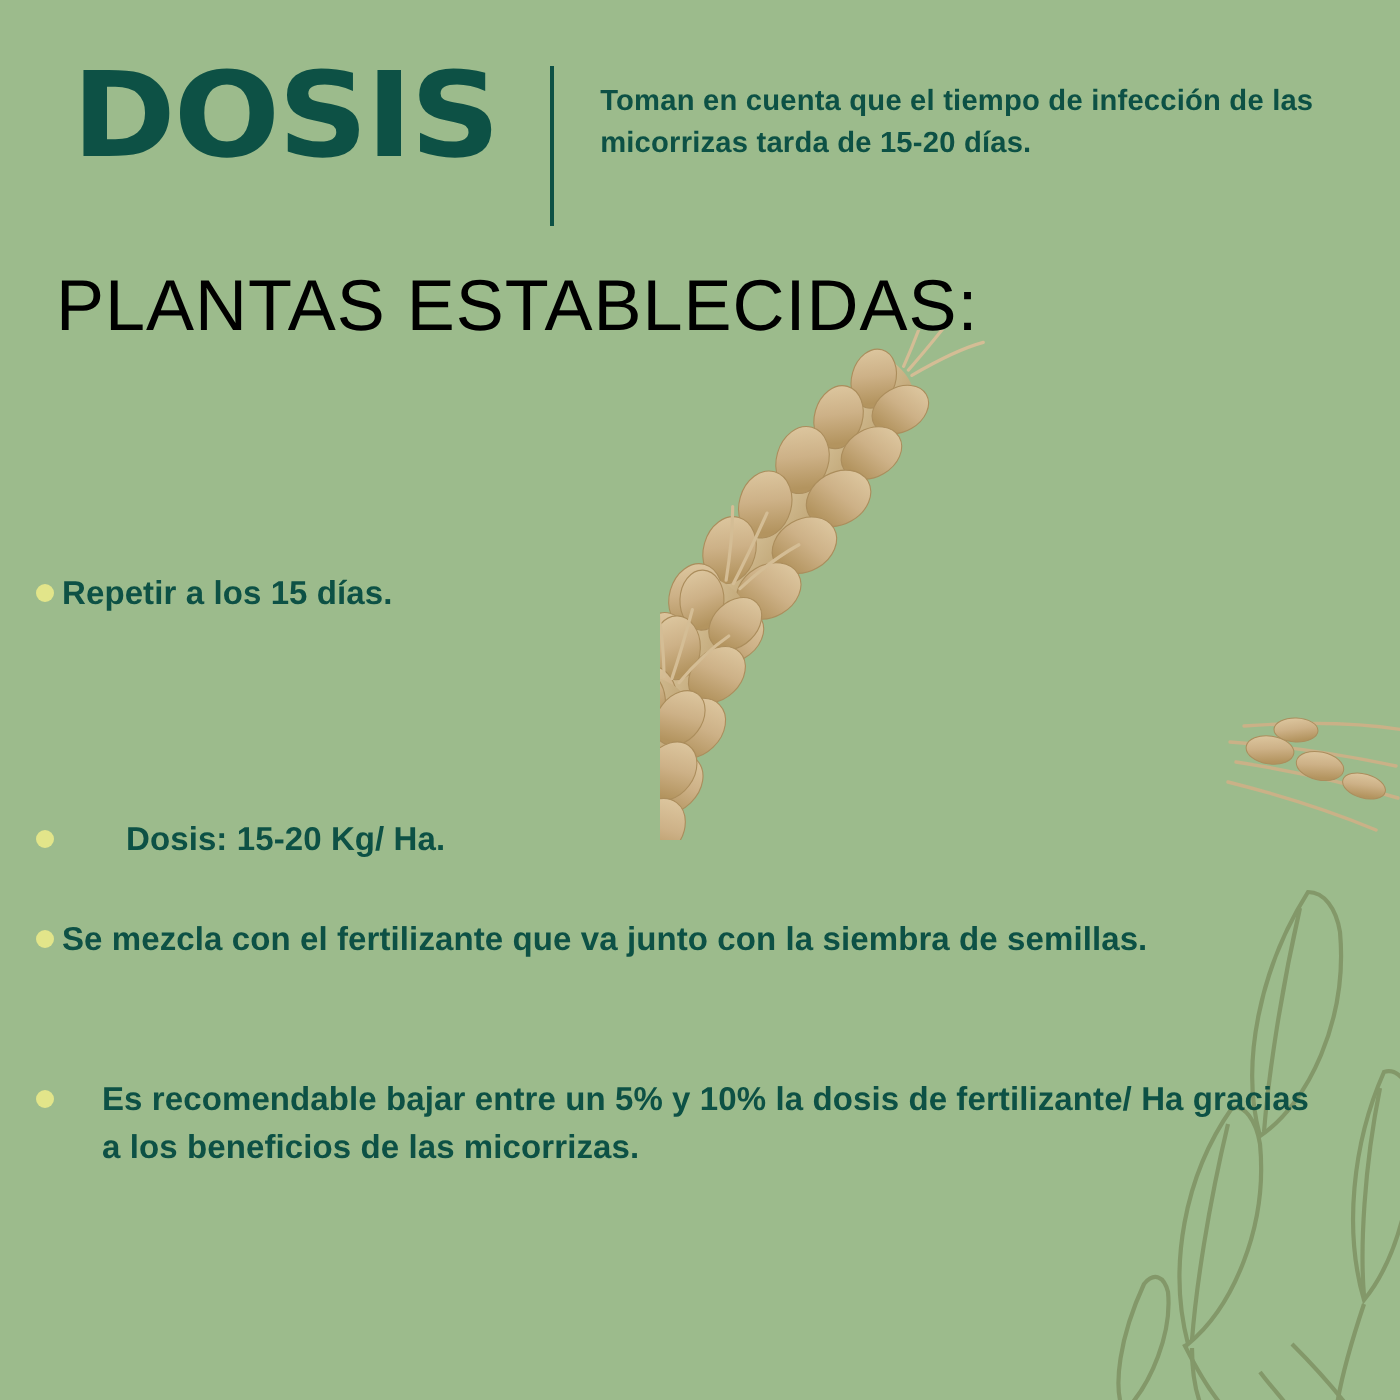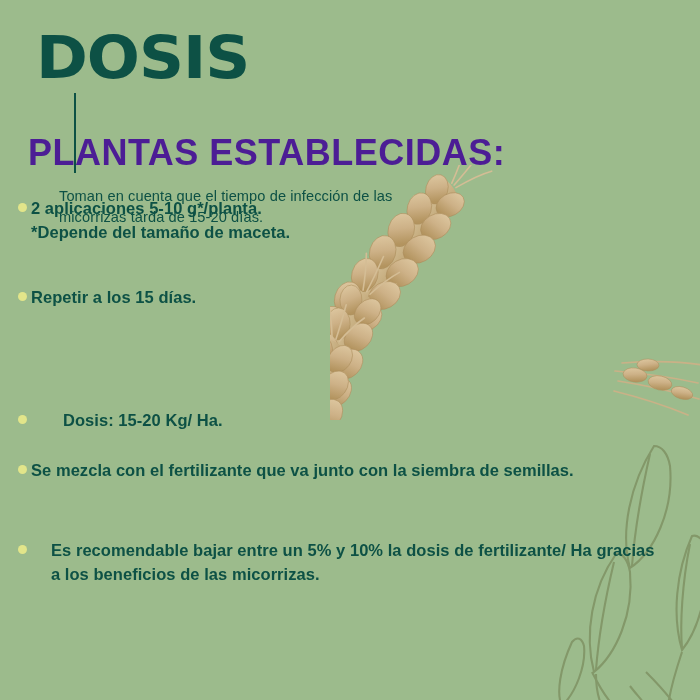--- a/index.html
+++ b/index.html
@@ -43,21 +43,20 @@
   }
 
   
   .header {
     position: absolute;
     left: 36px;
     top: 28px;
     display: flex;
     align-items: flex-start;
     z-index: 5;
-    flex-direction: column;
   }
   .dosis-title {
     font-family: "DejaVu Sans", sans-serif;
     font-weight: bold;
     font-size: 59px;
     line-height: 60px;
     letter-spacing: -1px;
     color: #0d5145;
     margin: 0;
     transform: scaleX(1.06);
@@ -72,32 +71,32 @@
     margin-right: 0;
     height: 80px;
     margin-top: 5px;
   }
   .header-note {
     margin: 0;
     margin-left: 23px;
     margin-top: 13px;
     font-size: 14.6px;
     line-height: 21px;
-    font-weight: normal;
+    font-weight: bold;
     color: #0d5145;
     max-width: 390px;
     letter-spacing: 0.1px;
   }
 
   
   .section-heading {
     position: absolute;
     margin: 0;
-    color: #4c1d95;
-    font-weight: bold;
+    color: #000000;
+    font-weight: normal;
     font-family: "Liberation Sans", sans-serif;
     letter-spacing: 0.5px;
     z-index: 5;
     white-space: nowrap;
   }
   #heading-plantas {
     left: 28px;
     top: 132px;
     font-size: 36px;
     line-height: 42px;
@@ -266,25 +265,20 @@
   </svg>
 
   <div class="header">
     <h1 class="dosis-title">DOSIS</h1>
     <div class="divider"></div>
     <p class="header-note">Toman en cuenta que el tiempo de infección de las micorrizas tarda de 15-20 días.</p>
   </div>
 
   <h2 class="section-heading" id="heading-plantas">PLANTAS ESTABLECIDAS:</h2>
 
-  <div class="bullet-item" id="bullet-1">
-    <span class="bullet-dot"></span>
-    <p class="bullet-text" style="white-space: pre-line;">2 aplicaciones 5-10 g*/planta.
-*Depende del tamaño de maceta.</p>
-  </div>
 
   <div class="bullet-item" id="bullet-2">
     <span class="bullet-dot"></span>
     <p class="bullet-text">Repetir a los 15 días.</p>
   </div>
 
 
   <div class="bullet-item" id="bullet-3">
     <span class="bullet-dot"></span>
     <p class="bullet-text">Dosis:  15-20 Kg/ Ha.</p>

